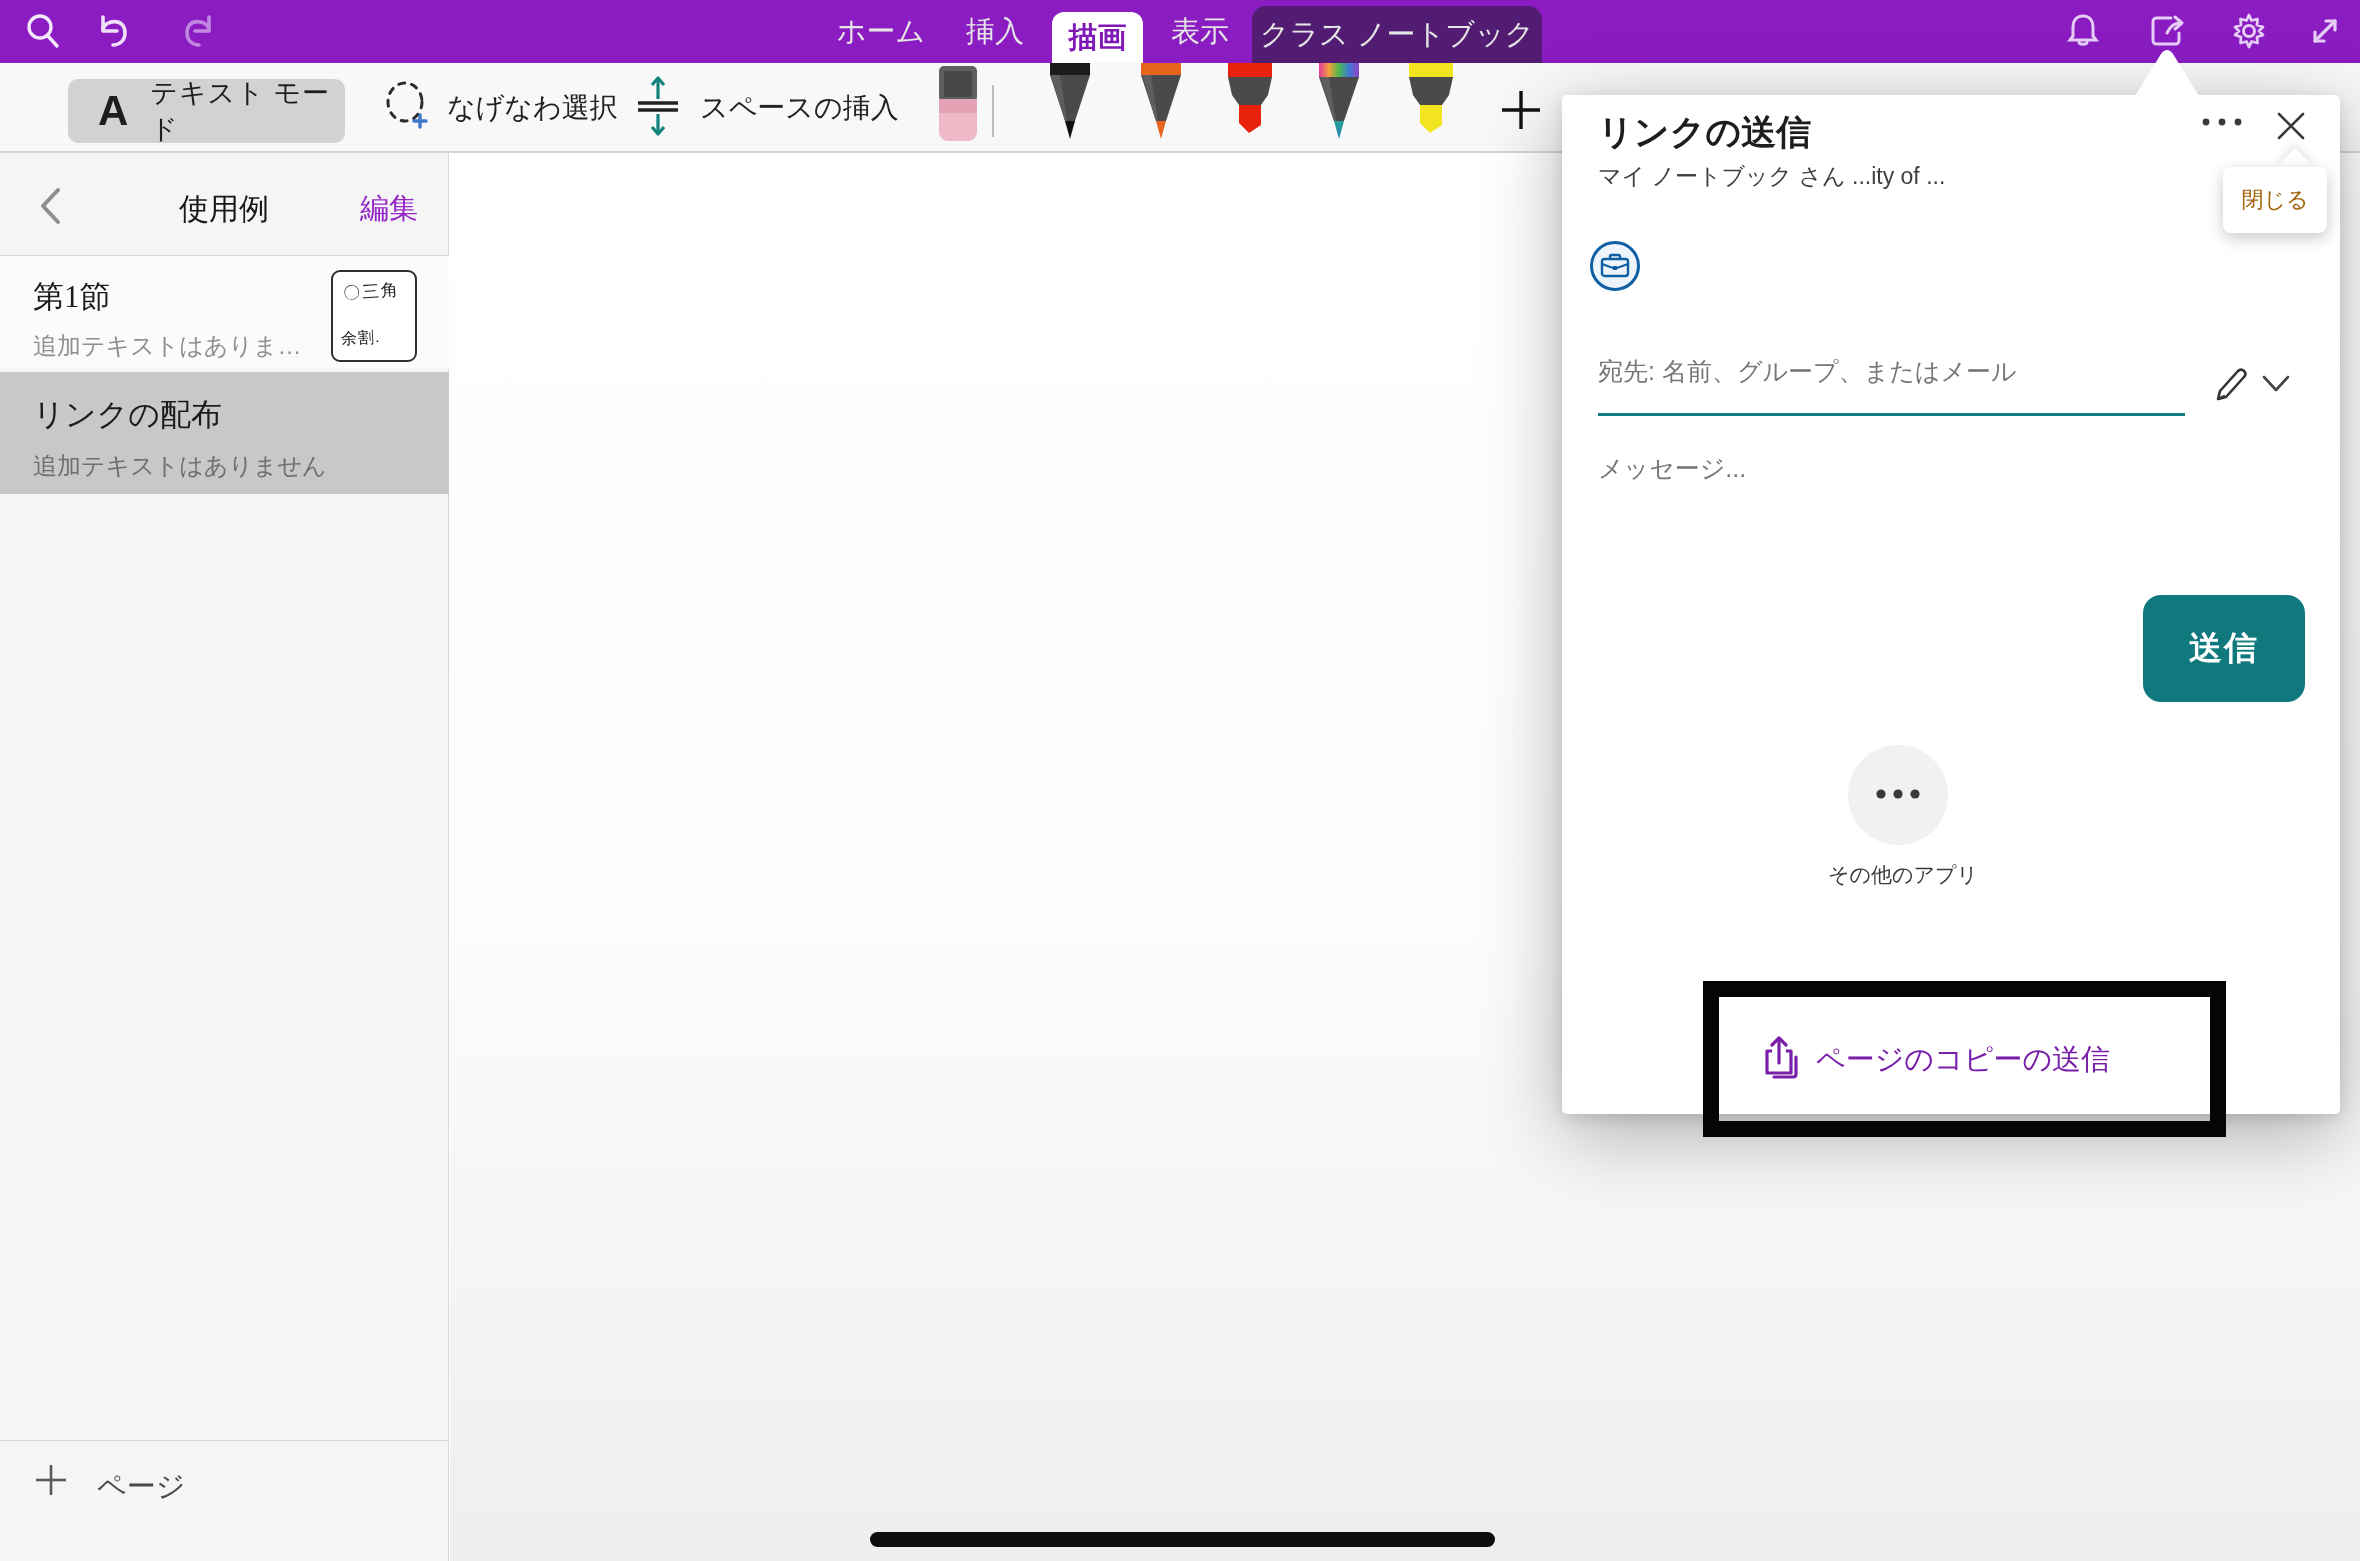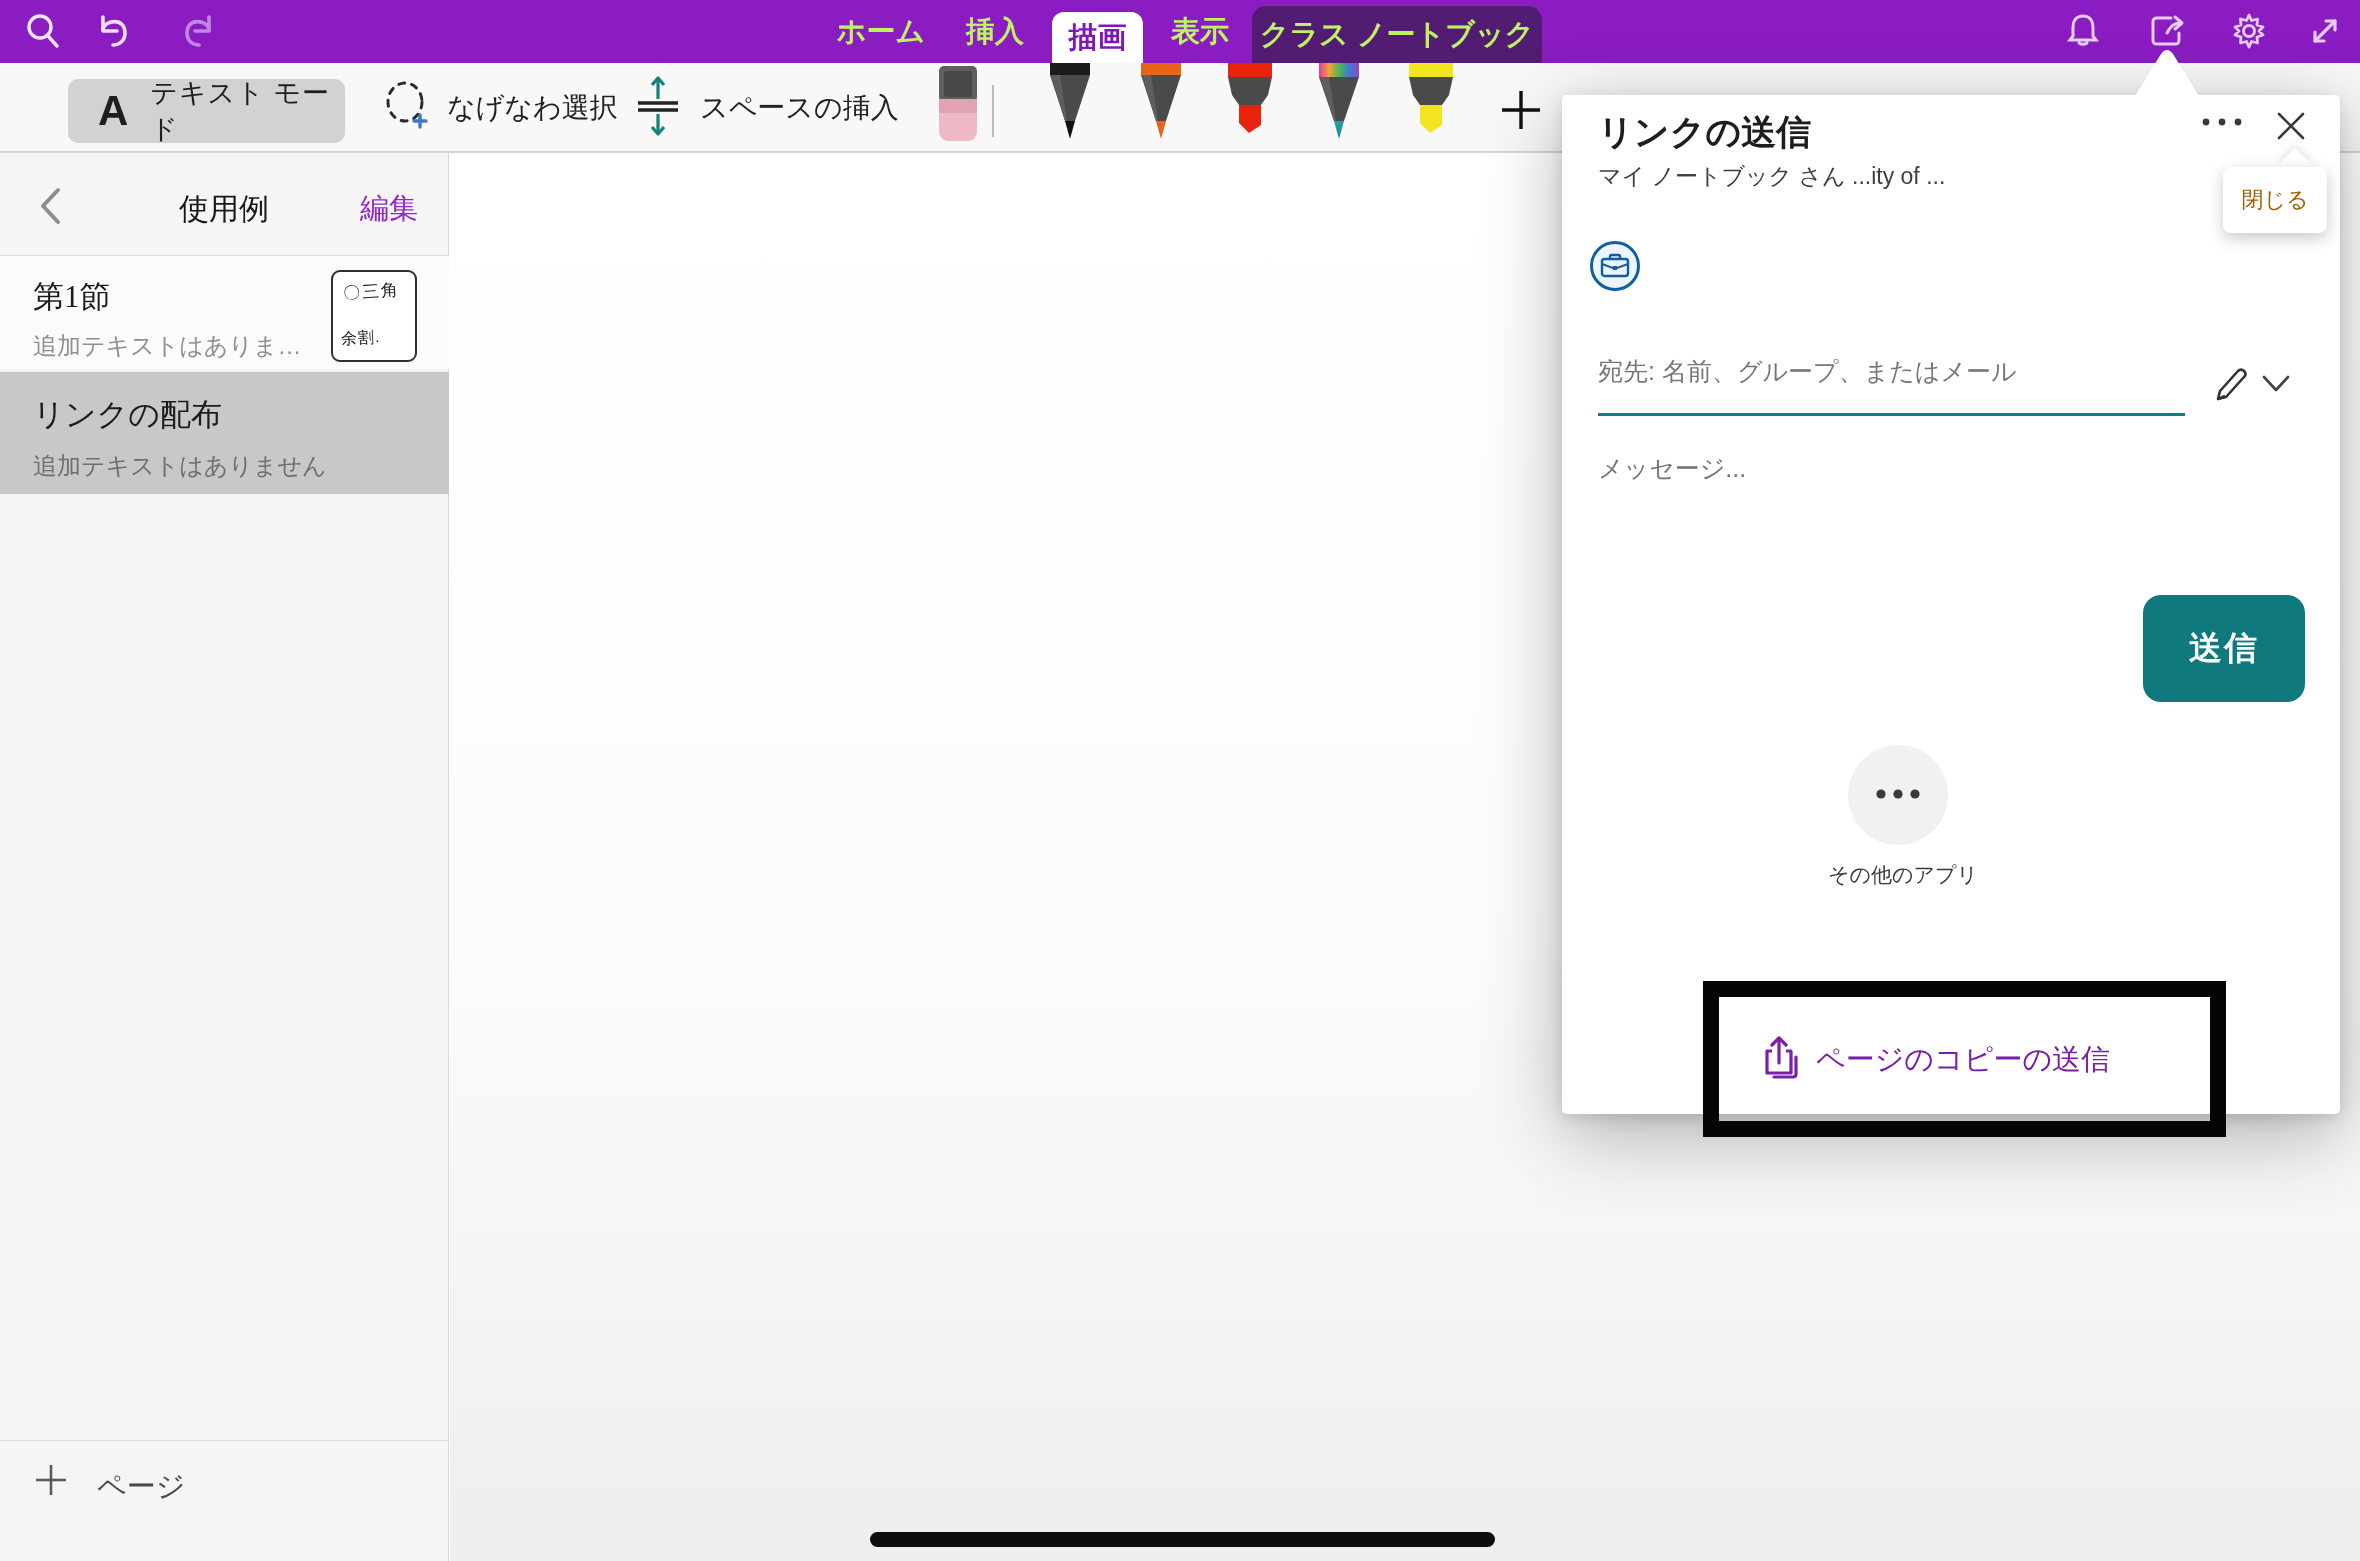--- a/index.html
+++ b/index.html
@@ -4,21 +4,21 @@
 <style>
   * { margin:0; padding:0; box-sizing:border-box; }
   html,body { width:2360px; height:1561px; }
   body { font-family:"Liberation Sans","DejaVu Sans",sans-serif; background:#fff; }
   #screen { position:relative; width:2360px; height:1561px; overflow:hidden; background:#fff; }
 
   
   .topbar { position:absolute; left:0; top:0; width:2360px; height:63px; background:#8A1CC2; z-index:10; }
   .tb-icon { position:absolute; top:8px; width:46px; height:46px; display:flex; align-items:center; justify-content:center; }
   .tab { position:absolute; top:0; height:63px; display:flex; align-items:center; justify-content:center;
-         font-size:29px; color:#bef264;font-weight:bold; }
+         font-size:29px; color:#e5e5e5; }
   .tab-plain { background:transparent; }
   .tab-active { background:#FFFFFF; color:#8018B8; border-radius:12px 12px 0 0; top:12px; height:51px; font-weight:bold; }
   .tab-dark { background:#511C72; border-radius:14px 14px 0 0; top:6px; height:57px; }
 
   
   .ribbon { position:absolute; left:0; top:63px; width:2360px; height:89px; background:#F8F8F8;
             border-bottom:1px solid #D4D4D4; z-index:5; }
   .chip { position:absolute; left:68px; top:16px; width:277px; height:64px; background:#D2D2D2;
           border-radius:10px; display:flex; align-items:center; }
   .chip .bigA { font-size:42px; font-weight:bold; color:#1E1E1E; margin-left:30px; }

